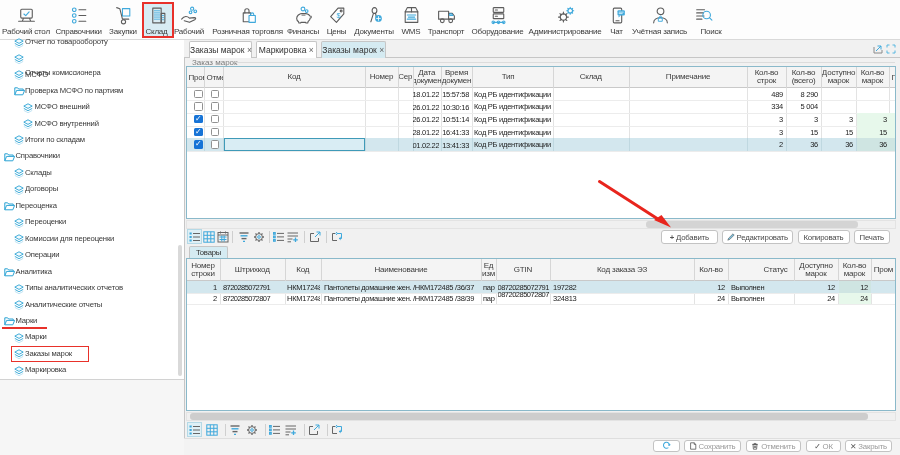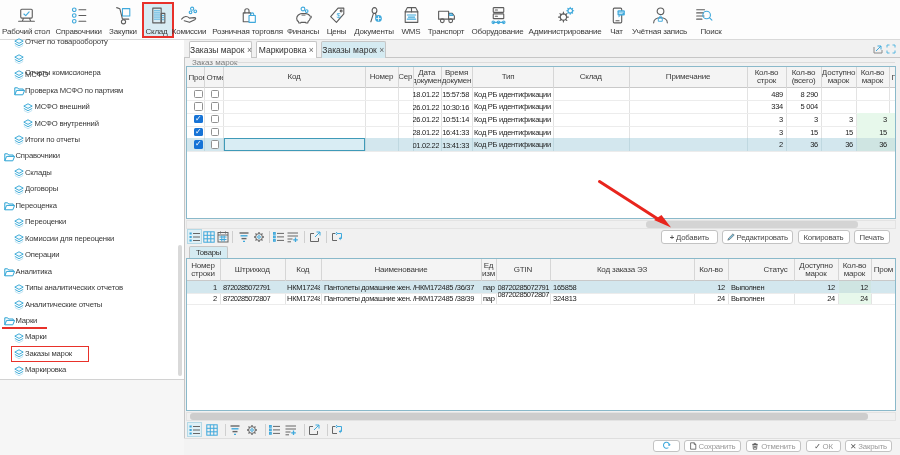--- a/index.html
+++ b/index.html
@@ -41,21 +41,21 @@
     <rect x="13.5" y="8" width="3.5" height="9" stroke="#5c5c5c"></rect>
     <path d="M14.5 10 H16 M14.5 12 H16 M14.5 14 H16" stroke="#3fa9dc" stroke-width="0.8"></path>
   </svg>
 <div class="lbl" style="left:116.5px;top:27px;width:80px">Склад</div>
 <svg class="ab" style="left:179px;top:4.5px" width="21" height="21" viewBox="0 0 20 20" fill="none" stroke-width="1.05" stroke-linecap="round" stroke-linejoin="round">
     <circle cx="12.5" cy="3.5" r="1.5" stroke="#3fa9dc"></circle>
     <circle cx="15.5" cy="6" r="1.3" stroke="#3fa9dc"></circle>
     <circle cx="11" cy="7" r="1.3" stroke="#3fa9dc"></circle>
     <path d="M2.5 13.5 C5 10 8 10.5 10 12.5 L14.5 12 C16 12 16.5 13 15 14 L10 16.5 L5 15" stroke="#5c5c5c"></path>
   </svg>
-<div class="lbl" style="left:149.0px;top:27px;width:80px">Комиссии</div>
+<div class="lbl" style="left:149.0px;top:27px;width:80px">Рабочий</div>
 <svg class="ab" style="left:237.5px;top:4.5px" width="21" height="21" viewBox="0 0 20 20" fill="none" stroke-width="1.05" stroke-linecap="round" stroke-linejoin="round">
     <path d="M5 7.5 H12 V16 H5 Z" stroke="#5c5c5c"></path>
     <path d="M6.5 7.5 V5.5 C6.5 3 10.5 3 10.5 5.5 V7.5" stroke="#5c5c5c"></path>
     <path d="M10.5 10 H16.5 V16.5 H10.5 Z" fill="#fff" stroke="#3fa9dc"></path>
     <path d="M12 10 V9 C12 7 15 7 15 9 V10" stroke="#3fa9dc"></path>
   </svg>
 <div class="lbl" style="left:202.5px;top:27px;width:90px">Розничная торговля</div>
 <svg class="ab" style="left:293px;top:4.5px" width="21" height="21" viewBox="0 0 20 20" fill="none" stroke-width="1.05" stroke-linecap="round" stroke-linejoin="round">
     <circle cx="9.5" cy="3.8" r="1.8" stroke="#3fa9dc"></circle>
     <circle cx="13" cy="5.8" r="1.3" stroke="#3fa9dc"></circle>
@@ -164,21 +164,21 @@
     <path d="M5 0.8 L9.2 3.1 L5 5.4 L0.8 3.1 Z" fill="#f2fafd" stroke="#2ba3d4" stroke-width="0.9"></path>
     <path d="M0.8 5.4 L5 7.7 L9.2 5.4" fill="none" stroke="#2ba3d4" stroke-width="0.9"></path>
     <path d="M0.8 7.4 L5 9.7 L9.2 7.4" fill="none" stroke="#b7dff0" stroke-width="0.9"></path>
   </svg>
 <div class="ti" style="left:34.5px;top:118.5px">МСФО внутренний</div>
 <svg style="position:absolute;left:13.5px;top:135px" width="10" height="10" viewBox="0 0 10 10">
     <path d="M5 0.8 L9.2 3.1 L5 5.4 L0.8 3.1 Z" fill="#f2fafd" stroke="#2ba3d4" stroke-width="0.9"></path>
     <path d="M0.8 5.4 L5 7.7 L9.2 5.4" fill="none" stroke="#2ba3d4" stroke-width="0.9"></path>
     <path d="M0.8 7.4 L5 9.7 L9.2 7.4" fill="none" stroke="#b7dff0" stroke-width="0.9"></path>
   </svg>
-<div class="ti" style="left:25.0px;top:134.5px">Итоги по отчеты</div>
+<div class="ti" style="left:25.0px;top:134.5px">Итоги по складам</div>
 <svg style="position:absolute;left:4.0px;top:151.5px" width="11" height="10" viewBox="0 0 11 10">
     <path d="M0.8 8.8 V1.8 H3.6 L4.6 3 H9.2 V4.4" fill="#fff" stroke="#2ba3d4" stroke-width="1"></path>
     <path d="M0.8 8.8 L2.6 4.4 H10.6 L8.8 8.8 Z" fill="#fff" stroke="#2ba3d4" stroke-width="1"></path>
   </svg>
 <div class="ti" style="left:15.5px;top:151.0px">Справочники</div>
 <svg style="position:absolute;left:13.5px;top:168px" width="10" height="10" viewBox="0 0 10 10">
     <path d="M5 0.8 L9.2 3.1 L5 5.4 L0.8 3.1 Z" fill="#f2fafd" stroke="#2ba3d4" stroke-width="0.9"></path>
     <path d="M0.8 5.4 L5 7.7 L9.2 5.4" fill="none" stroke="#2ba3d4" stroke-width="0.9"></path>
     <path d="M0.8 7.4 L5 9.7 L9.2 7.4" fill="none" stroke="#b7dff0" stroke-width="0.9"></path>
   </svg>
@@ -480,21 +480,21 @@
 <div class="ab" style="left:871px;top:281px;width:1px;height:23.4px;background:#e3e3e3"></div>
 <div class="ab" style="left:187px;top:281.0px;width:708px;height:11.7px;background:#d3e7ee"></div>
 <div class="ab" style="left:838.5px;top:281.0px;width:32.5px;height:11.7px;background:#cfe5e2"></div>
 <div class="ab" style="left:187px;top:292.7px;width:708px;height:1px;background:#ececec"></div>
 <div class="cell" style="left:186px;top:282.5px;width:31px;text-align:right">1</div>
 <div class="cell" style="left:223px;top:282.5px;width:60px;letter-spacing:-0.55px">8720285072791</div>
 <div class="cell" style="left:287px;top:282.5px;width:33px">НКМ172485Е</div>
 <div class="cell" style="left:324px;top:282.5px;width:156px;letter-spacing:-0.3px">Пантолеты домашние жен. /НКМ172485 /36/37</div>
 <div class="cell" style="left:483px;top:282.5px;width:12px">пар</div>
 <div class="cell" style="left:497.5px;top:282.5px;width:52px;letter-spacing:-0.5px">08720285072791</div>
-<div class="cell" style="left:553px;top:282.5px;width:60px">165858</div>
+<div class="cell" style="left:553px;top:282.5px;width:60px">197282</div>
 <div class="cell" style="left:694px;top:282.5px;width:31px;text-align:right">12</div>
 <div class="cell" style="left:731px;top:282.5px;width:60px">Выполнен</div>
 <div class="cell" style="left:794px;top:282.5px;width:41px;text-align:right">12</div>
 <div class="cell" style="left:838px;top:282.5px;width:30px;text-align:right">12</div>
 <div class="ab" style="left:838.5px;top:292.7px;width:32.5px;height:11.7px;background:#e7f8eb"></div>
 <div class="ab" style="left:187px;top:304.4px;width:708px;height:1px;background:#ececec"></div>
 <div class="cell" style="left:186px;top:294.2px;width:31px;text-align:right">2</div>
 <div class="cell" style="left:223px;top:294.2px;width:60px;letter-spacing:-0.55px">8720285072807</div>
 <div class="cell" style="left:287px;top:294.2px;width:33px">НКМ172485Е</div>
 <div class="cell" style="left:324px;top:294.2px;width:156px;letter-spacing:-0.3px">Пантолеты домашние жен. /НКМ172485 /38/39</div>

